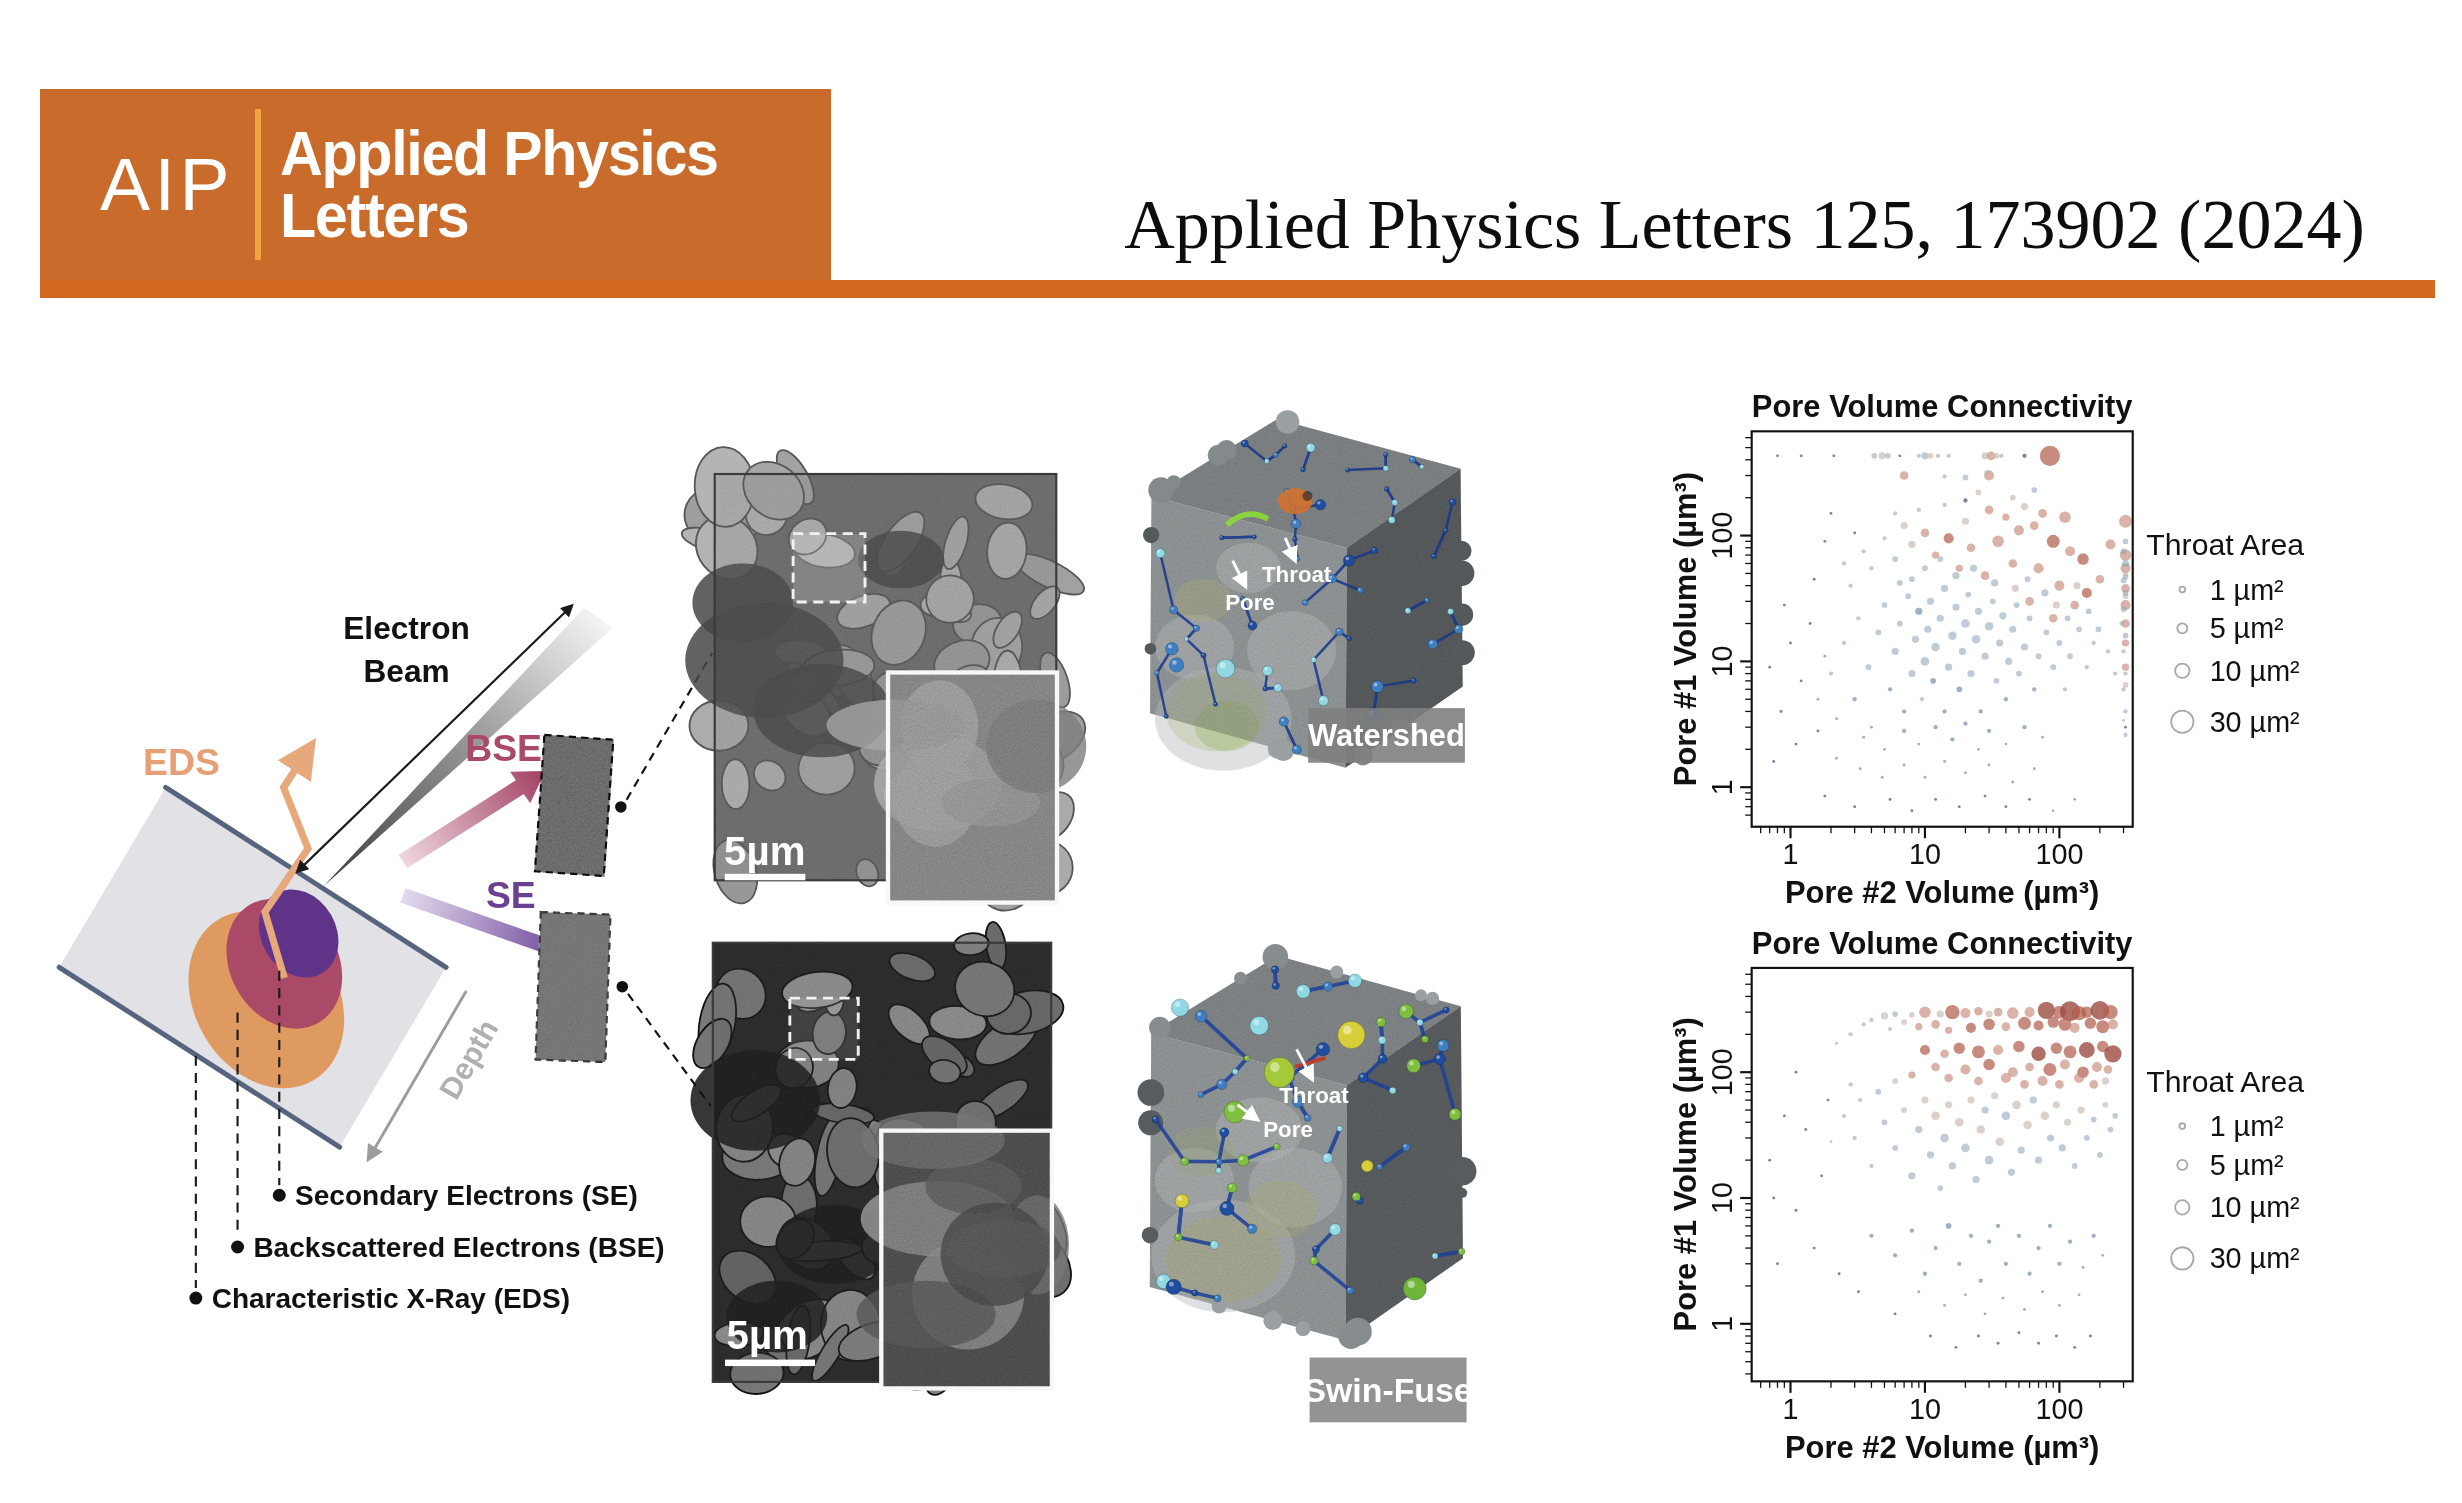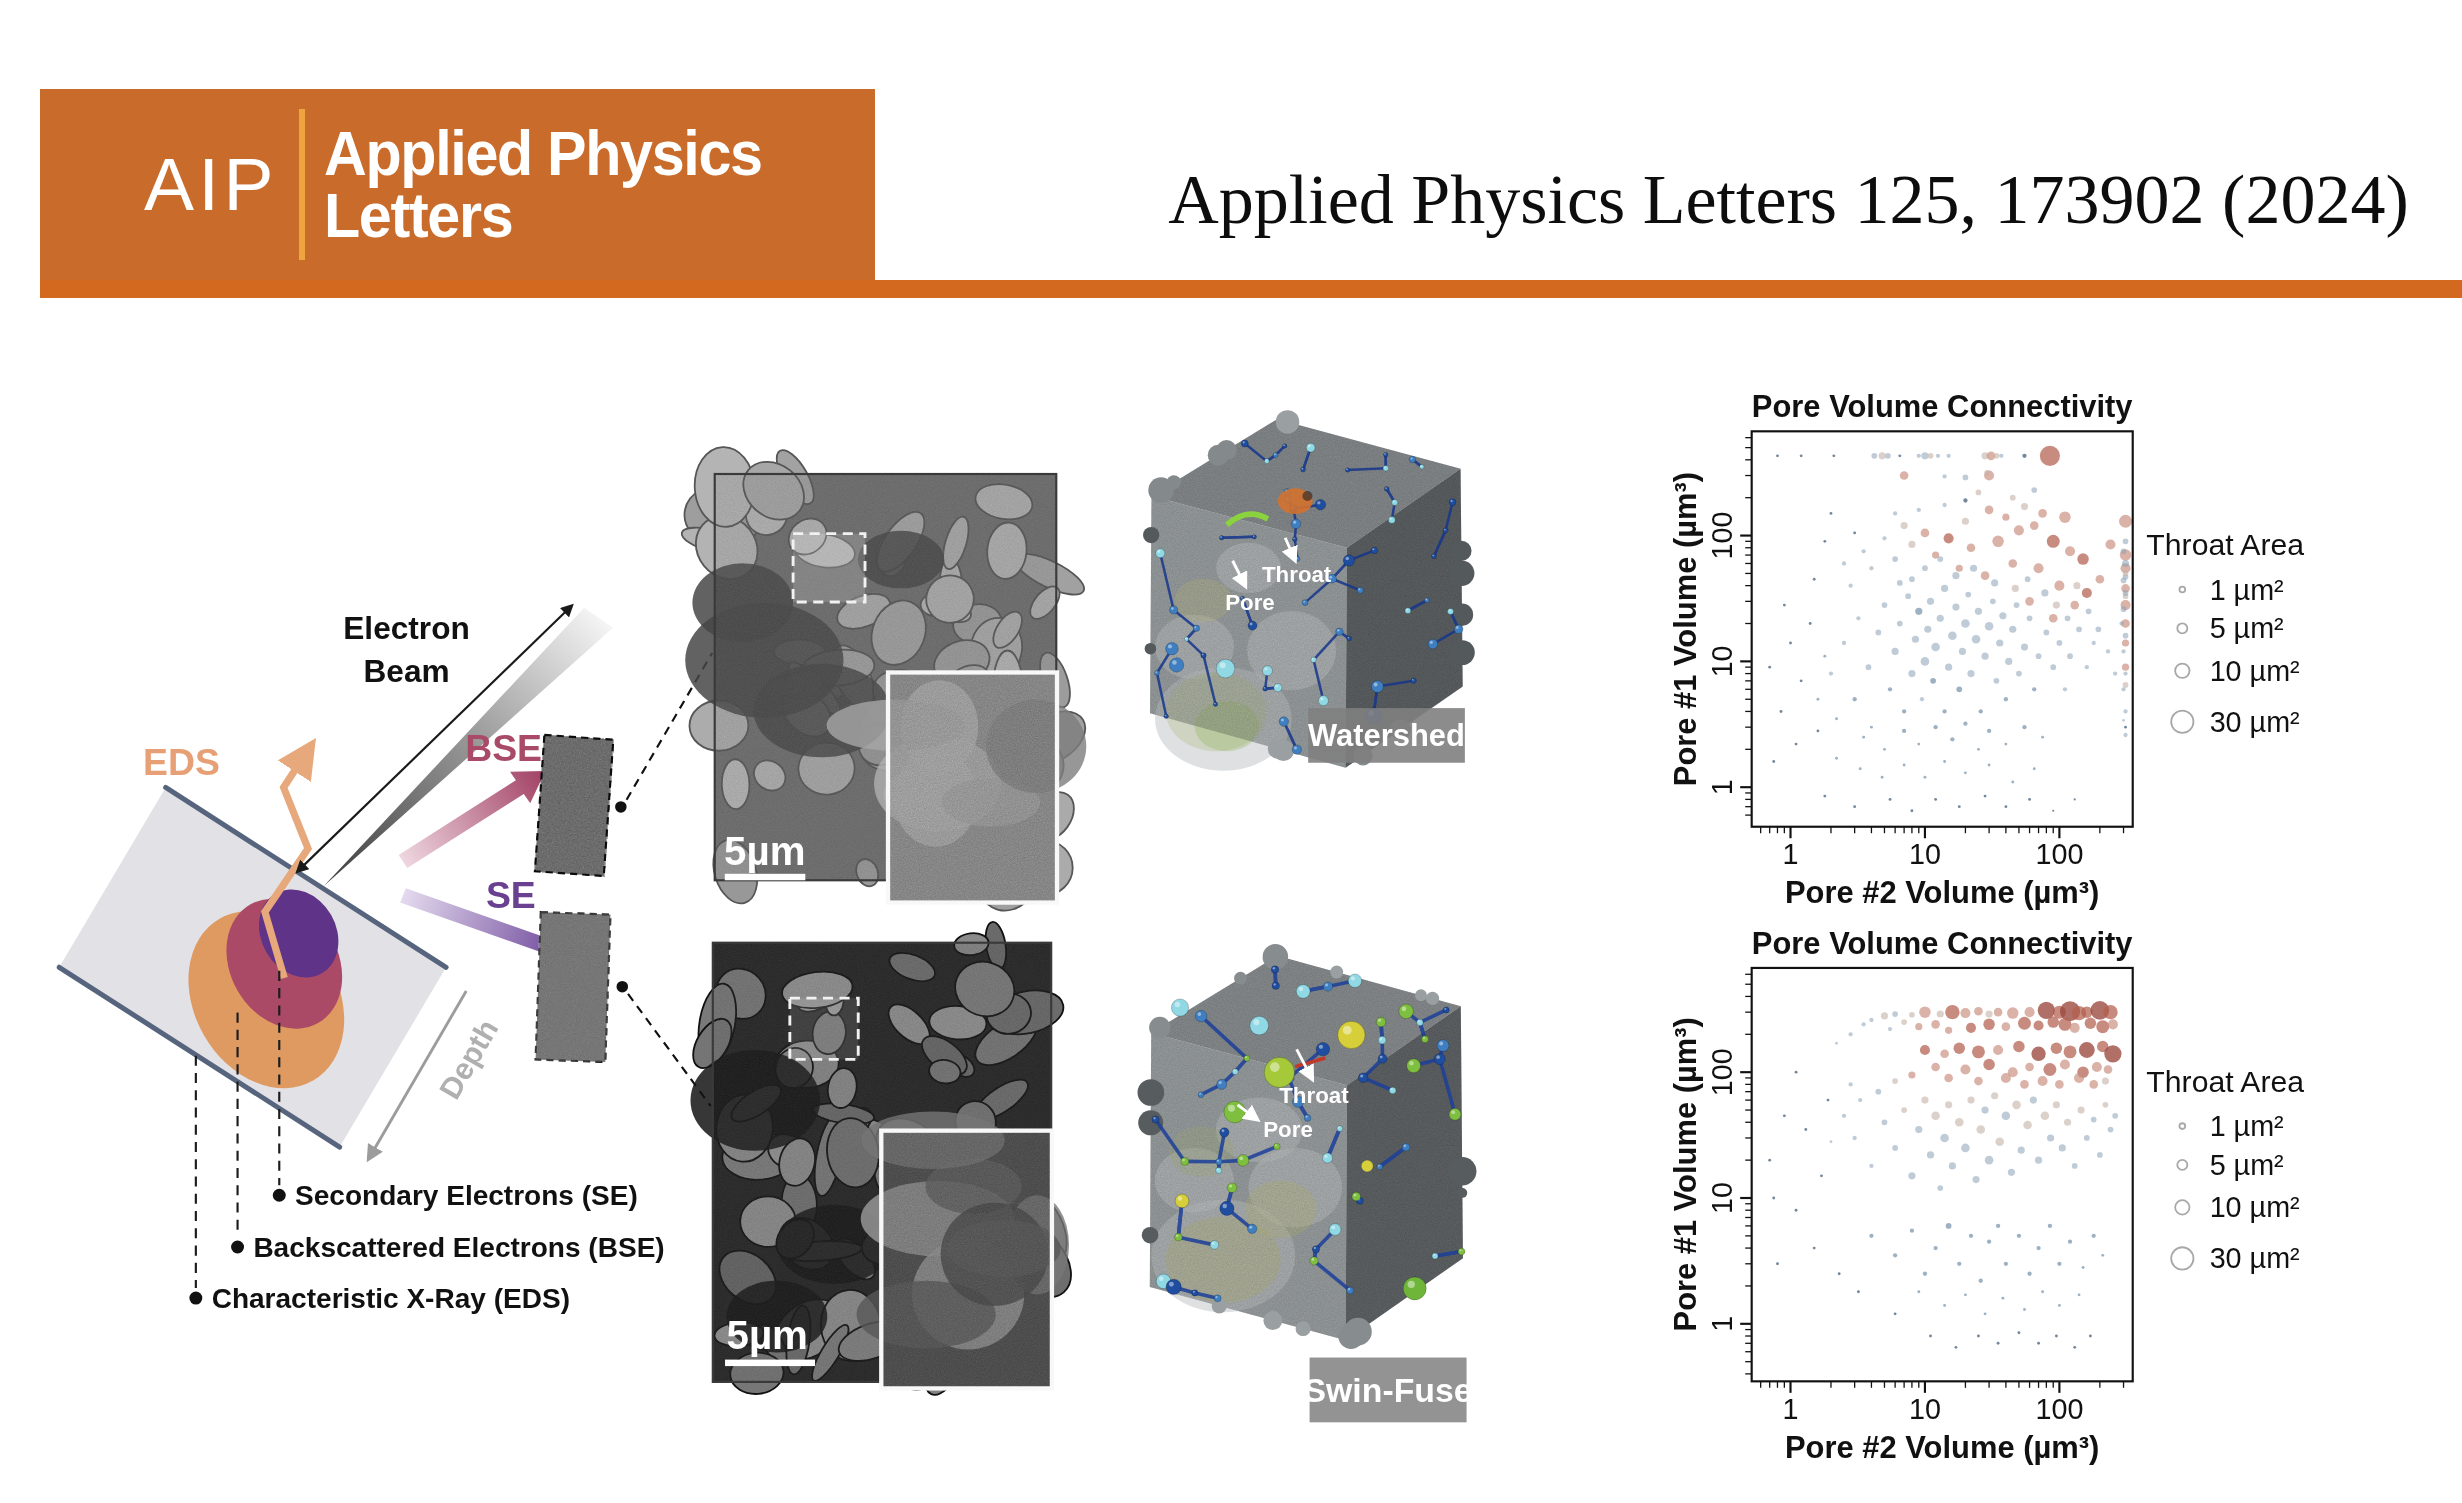--- a/index.html
+++ b/index.html
@@ -1,25 +1,25 @@
 <!DOCTYPE html>
 <html style="font-size:11.5px"><head>
 <meta charset="utf-8">
 <style>
   html,body{margin:0;padding:0;background:#ffffff;}
   #canvas{position:relative;width:2462px;height:1503px;background:#fff;overflow:hidden;
           font-family:"Liberation Sans","DejaVu Sans",sans-serif;}
-  .abs{position:absolute;padding-left:44px;}
+  .abs{position:absolute;}
   
   .banner{left:40px;top:89px;width:791px;height:191px;display:flex;align-items:center;}
   .aip-mark{font-size:75px;font-weight:400;color:#ffffff;letter-spacing:4.3px;margin-left:60px;line-height:1;}
   .gold-bar{width:5.8px;height:151px;margin:0 18.7px 0 21.6px;}
   .journal-name{color:#fff;font-weight:700;font-size:63px;line-height:0.98;letter-spacing:-1.4px;
                 transform:scaleX(0.94);transform-origin:left center;white-space:nowrap;}
-  .citation{left:1079px;top:165px;width:1331px;text-align:center;
+  .citation{left:1079px;top:190px;width:1331px;text-align:center;
             font-family:"Liberation Serif","DejaVu Serif",serif;font-size:70px;color:#0d0d0d;line-height:1;}
   .rule{left:40px;top:280px;width:2395px;height:18px;}
   svg{position:absolute;overflow:visible;}
   text{font-family:"Liberation Sans","DejaVu Sans",sans-serif;}
 </style>
 </head>
 <body>
 
 <div id="canvas">
 

